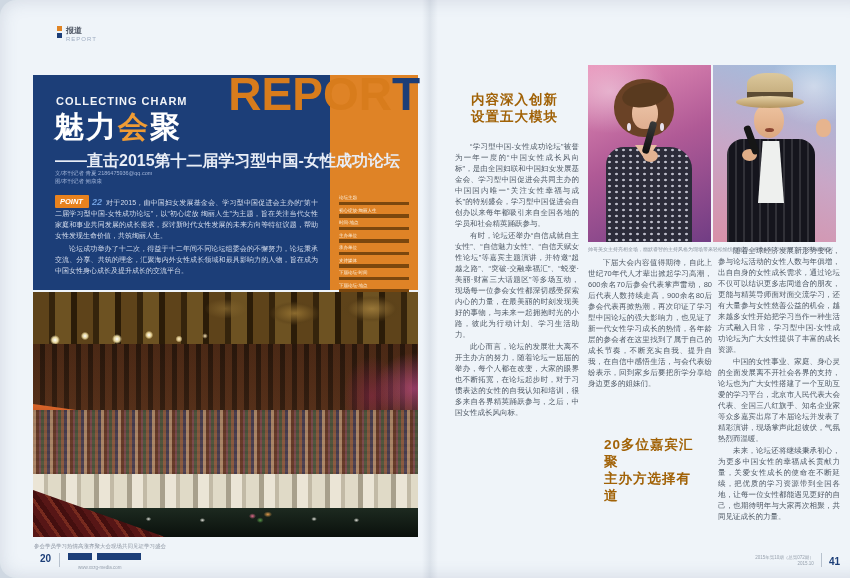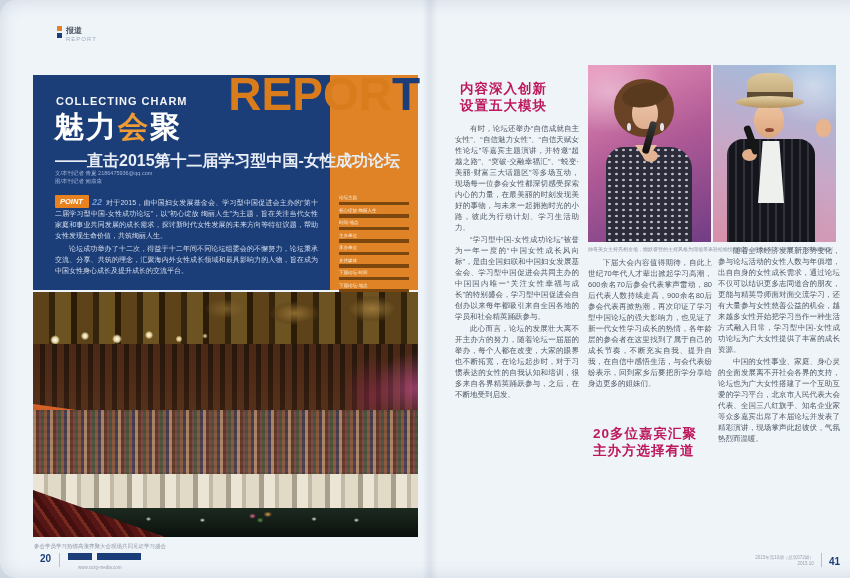--- a/index.html
+++ b/index.html
@@ -105,21 +105,21 @@
   .f-div{width:1px;height:14px;background:#b8c2ce;margin:0 8px;}
   .brand-blocks{display:flex;gap:5px;align-items:flex-start;}
   .bblock{height:7px;background:#1c3e78;}
   .bb1{width:24px;} .bb2{width:44px;}
   .f-url{position:absolute;left:78px;top:565px;font-size:4.5px;color:#98a2ae;}
   .footer-right{left:690px;top:553px;width:150px;display:flex;justify-content:flex-end;align-items:flex-end;}
   .fr-meta{text-align:right;font-size:4.5px;line-height:6px;color:#98a2ae;margin-top:2px;}
   .fr-div{width:1px;height:14px;background:#b8c2ce;margin:0 7px;}
 
   
-  .rh{margin:5px;font-size:13.5px;font-weight:800;line-height:17px;color:#be185d;letter-spacing:1px;}
+  .rh{margin:16px;font-size:13.5px;font-weight:800;line-height:17px;color:#a16207;letter-spacing:1px;}
   .bp{margin:0;font-size:7.5px;line-height:11px;color:#4e5864;text-indent:2em;}
   .colbox{overflow:hidden;}
   .col1{left:455px;top:75px;width:124px;height:470px;}
   .col1 .body{margin-top:9px;}
   .photo-right{left:588px;top:65px;width:248px;height:177px;overflow:hidden;background:#888;}
   .caption-right{left:588px;top:246px;width:248px;font-size:5px;}
   .col2a{left:588px;top:257px;width:124px;height:158px;}
   .h2b{left:588px;top:420px;width:124px;}
   .col2b{left:588px;top:458px;width:124px;height:88px;}
   .col3{left:718px;top:245px;width:122px;height:289px;}
@@ -240,23 +240,23 @@
   <div class="abs f-url">www.xxzg-media.com</div>
 
   <div class="abs gutter"></div>
 
   <div class="abs col1 colbox">
     <h2 class="rh">
       <span>内容深入创新</span><br>
       <span>设置五大模块</span>
     </h2>
     <div class="body jt">
+      <p class="bp">“学习型中国-女性成功论坛”被誉为一年一度的“中国女性成长风向标”，是由全国妇联和中国妇女发展基金会、学习型中国促进会共同主办的中国国内唯一“关注女性幸福与成长”的特别盛会，学习型中国促进会自创办以来每年都吸引来自全国各地的学员和社会精英踊跃参与。</p>
       <p class="bp">有时，论坛还举办“自信成就自主女性”、“自信魅力女性”、“自信天赋女性论坛”等嘉宾主题演讲，并特邀“超越之路”、“突破·交融幸福汇”、“蜕变·美丽·财富三大话题区”等多场互动，现场每一位参会女性都深切感受探索内心的力量，在最美丽的时刻发现美好的事物，与未来一起拥抱时光的小路，彼此为行动计划、学习生活助力。</p>
-      <p class="bp">“学习型中国-女性成功论坛”被誉为一年一度的“中国女性成长风向标”，是由全国妇联和中国妇女发展基金会、学习型中国促进会共同主办的中国国内唯一“关注女性幸福与成长”的特别盛会，学习型中国促进会自创办以来每年都吸引来自全国各地的学员和社会精英踊跃参与。</p>
-      <p class="bp">此心而言，论坛的发展壮大离不开主办方的努力，随着论坛一届届的举办，每个人都在改变，大家的眼界也不断拓宽，在论坛起步时，对于习惯表达的女性的自我认知和培训，很多来自各界精英踊跃参与，之后，在不断地受到启发。</p>
+      <p class="bp">此心而言，论坛的发展壮大离不开主办方的努力，随着论坛一届届的举办，每个人都在改变，大家的眼界也不断拓宽，在论坛起步时，对于习惯表达的女性的自我认知和培训，很多来自各界精英踊跃参与，之后，中国女性成长风向标。</p>
     </div>
   </div>
 
   <div class="abs photo-right">
     <div class="pr-half pr-l">
       <div class="w-hair"></div>
       <div class="w-face"></div>
       <div class="w-fringe"></div>
       <div class="w-ear1"></div>
       <div class="w-ear2"></div>
@@ -289,20 +289,21 @@
     <h2 class="rh">
       <span>20多位嘉宾汇聚</span><br>
       <span>主办方选择有道</span>
     </h2>
   </div>
 
 
   <div class="abs col3 colbox jt">
     <p class="bp">随着全球经济发展新形势变化，参与论坛活动的女性人数与年俱增，出自自身的女性成长需求，通过论坛不仅可以结识更多志同道合的朋友，更能与精英导师面对面交流学习，还有大量参与女性慈善公益的机会，越来越多女性开始把学习当作一种生活方式融入日常，学习型中国-女性成功论坛为广大女性提供了丰富的成长资源。</p>
     <p class="bp">中国的女性事业、家庭、身心灵的全面发展离不开社会各界的支持，论坛也为广大女性搭建了一个互助互爱的学习平台，北京市人民代表大会代表、全国三八红旗手、知名企业家等众多嘉宾出席了本届论坛并发表了精彩演讲，现场掌声此起彼伏，气氛热烈而温暖。</p>
+    <p class="bp">未来，论坛还将继续秉承初心，为更多中国女性的幸福成长贡献力量，关爱女性成长的使命在不断延续，把优质的学习资源带到全国各地，让每一位女性都能遇见更好的自己，也期待明年与大家再次相聚，共同见证成长的力量。</p>
   </div>
 
   <div class="abs footer-right">
     <div class="fr-meta">
       <div>2015年第10期（总第072期）</div>
       <div>2015.10</div>
     </div>
     <div class="fr-div"></div>
     <div class="pg-num">41</div>
   </div>

